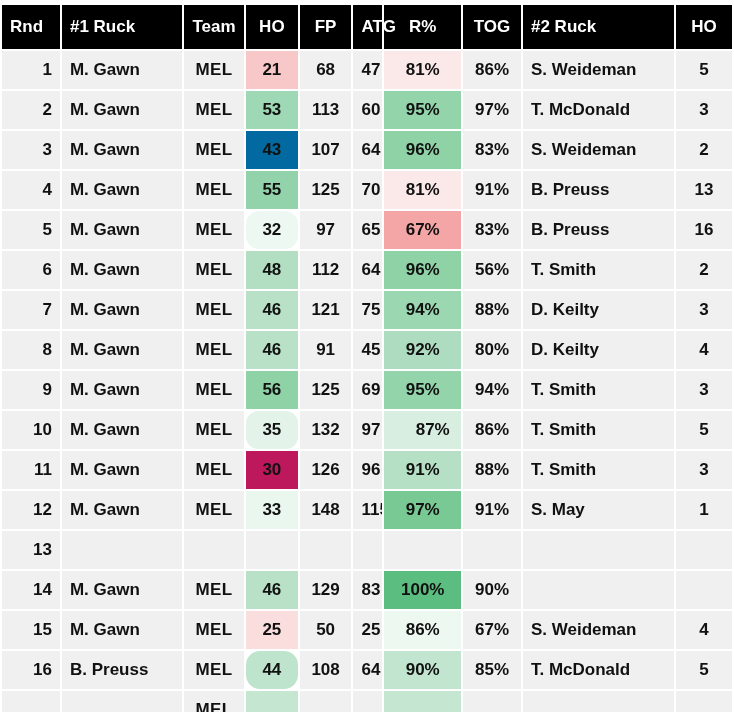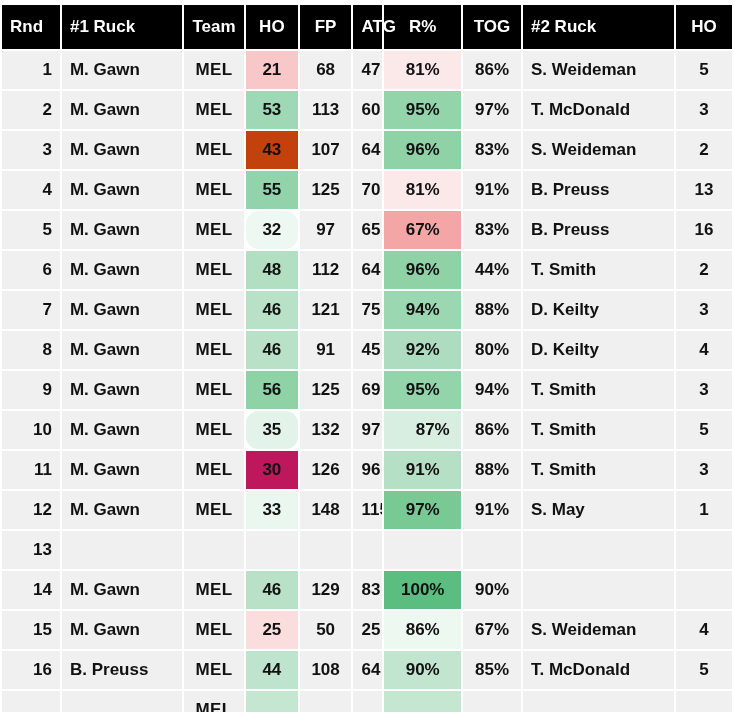--- a/index.html
+++ b/index.html
@@ -105,21 +105,21 @@
         <td class="col-atg">60</td>
         <td class="col-rpct" style="background: rgb(147, 212, 171);">95%</td>
         <td class="col-tog">97%</td>
         <td class="col-ruck2">T. McDonald</td>
         <td class="col-ho2">3</td>
       </tr>
       <tr>
         <td class="col-rnd">3</td>
         <td class="col-ruck1">M. Gawn</td>
         <td class="col-team team-cell">MEL</td>
-        <td class="col-ho1" style="background: #c2410c;">43</td>
+        <td class="col-ho1" style="background: #0369a1;">43</td>
         <td class="col-fp">107</td>
         <td class="col-atg">64</td>
         <td class="col-rpct" style="background: rgb(142, 210, 166);">96%</td>
         <td class="col-tog">83%</td>
         <td class="col-ruck2">S. Weideman</td>
         <td class="col-ho2">2</td>
       </tr>
       <tr>
         <td class="col-rnd">4</td>
         <td class="col-ruck1">M. Gawn</td>
@@ -145,21 +145,21 @@
         <td class="col-ho2">16</td>
       </tr>
       <tr>
         <td class="col-rnd">6</td>
         <td class="col-ruck1">M. Gawn</td>
         <td class="col-team team-cell">MEL</td>
         <td class="col-ho1" style="background: rgb(178, 223, 194);">48</td>
         <td class="col-fp">112</td>
         <td class="col-atg">64</td>
         <td class="col-rpct" style="background: rgb(142, 210, 166);">96%</td>
-        <td class="col-tog">44%</td>
+        <td class="col-tog">56%</td>
         <td class="col-ruck2">T. Smith</td>
         <td class="col-ho2">2</td>
       </tr>
       <tr>
         <td class="col-rnd">7</td>
         <td class="col-ruck1">M. Gawn</td>
         <td class="col-team team-cell">MEL</td>
         <td class="col-ho1" style="background: rgb(184, 225, 199);">46</td>
         <td class="col-fp">121</td>
         <td class="col-atg">75</td>
@@ -261,21 +261,21 @@
         <td class="col-atg">25</td>
         <td class="col-rpct" style="background: rgb(237, 248, 241);">86%</td>
         <td class="col-tog">67%</td>
         <td class="col-ruck2">S. Weideman</td>
         <td class="col-ho2">4</td>
       </tr>
       <tr>
         <td class="col-rnd">16</td>
         <td class="col-ruck1">B. Preuss</td>
         <td class="col-team team-cell">MEL</td>
-        <td class="col-ho1" style="background: rgb(191, 228, 205);">44</td>
+        <td class="col-ho1" style="background: rgb(191, 228, 205); border-radius: 14px;">44</td>
         <td class="col-fp">108</td>
         <td class="col-atg">64</td>
         <td class="col-rpct" style="background: rgb(194, 229, 207);">90%</td>
         <td class="col-tog">85%</td>
         <td class="col-ruck2">T. McDonald</td>
         <td class="col-ho2">5</td>
       </tr>
       <tr>
         <td class="col-rnd"></td>
         <td class="col-ruck1"></td>

